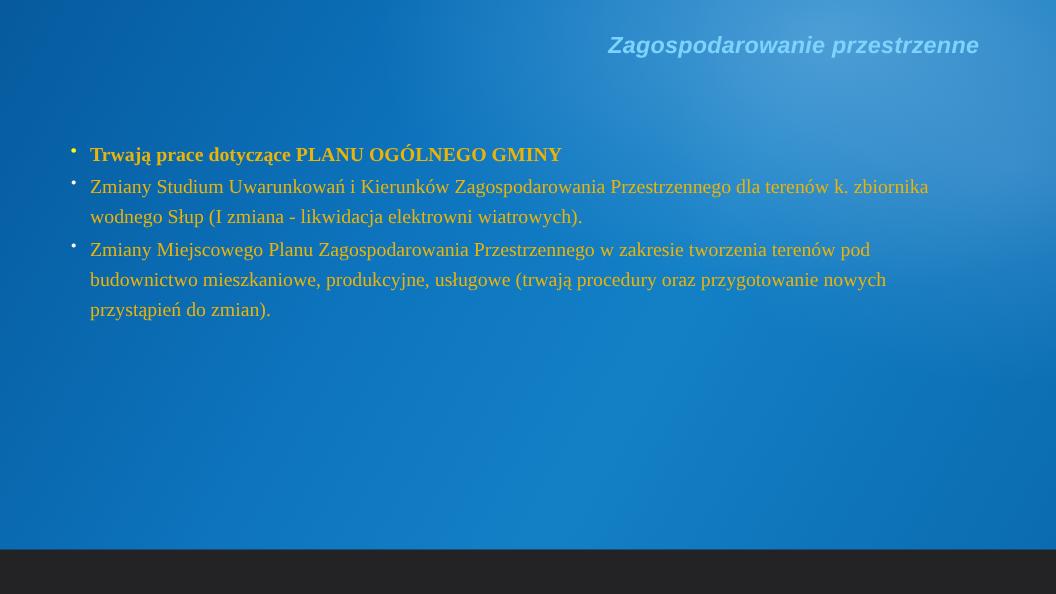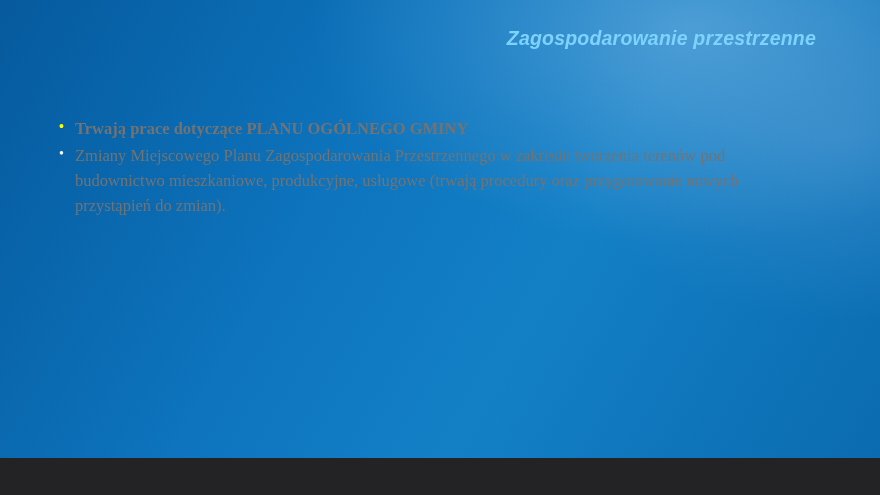--- a/index.html
+++ b/index.html
@@ -64,21 +64,21 @@
     list-style: none;
     margin: 0;
     padding: 0;
   }
   ul.bullets > li {
     position: relative;
     padding-left: 18px;
     margin-bottom: 2px;
     font-size: 16.5px;
     line-height: 1.52;
-    color: #737373;
+    color: #eab308;
     text-align: left;
   }
   ul.bullets > li::before {
     content: "\2022";
     position: absolute;
     left: 2px;
     top: 0;
     font-size: 14px;
     line-height: 1.55;
   }
@@ -100,20 +100,23 @@
   <div class="slide-title">Zagospodarowanie przestrzenne</div>
 
   <div class="body-block">
 
 
     <ul class="bullets">
       <li class="bullet-yellow">
         <span class="li-text">Trwają prace dotyczące PLANU OGÓLNEGO GMINY</span>
       </li>
       <li class="bullet-white">
+        <span class="li-text">Zmiany Studium Uwarunkowań i Kierunków Zagospodarowania Przestrzennego dla terenów k. zbiornika wodnego Słup (I zmiana - likwidacja elektrowni wiatrowych).</span>
+      </li>
+      <li class="bullet-white">
         <span class="li-text">Zmiany Miejscowego Planu Zagospodarowania Przestrzennego w zakresie tworzenia terenów pod budownictwo mieszkaniowe, produkcyjne, usługowe (trwają procedury oraz przygotowanie nowych przystąpień do zmian).</span>
       </li>
     </ul>
 
   </div>
 
   <div class="slide-bottom"></div>
 
 </div>
 

